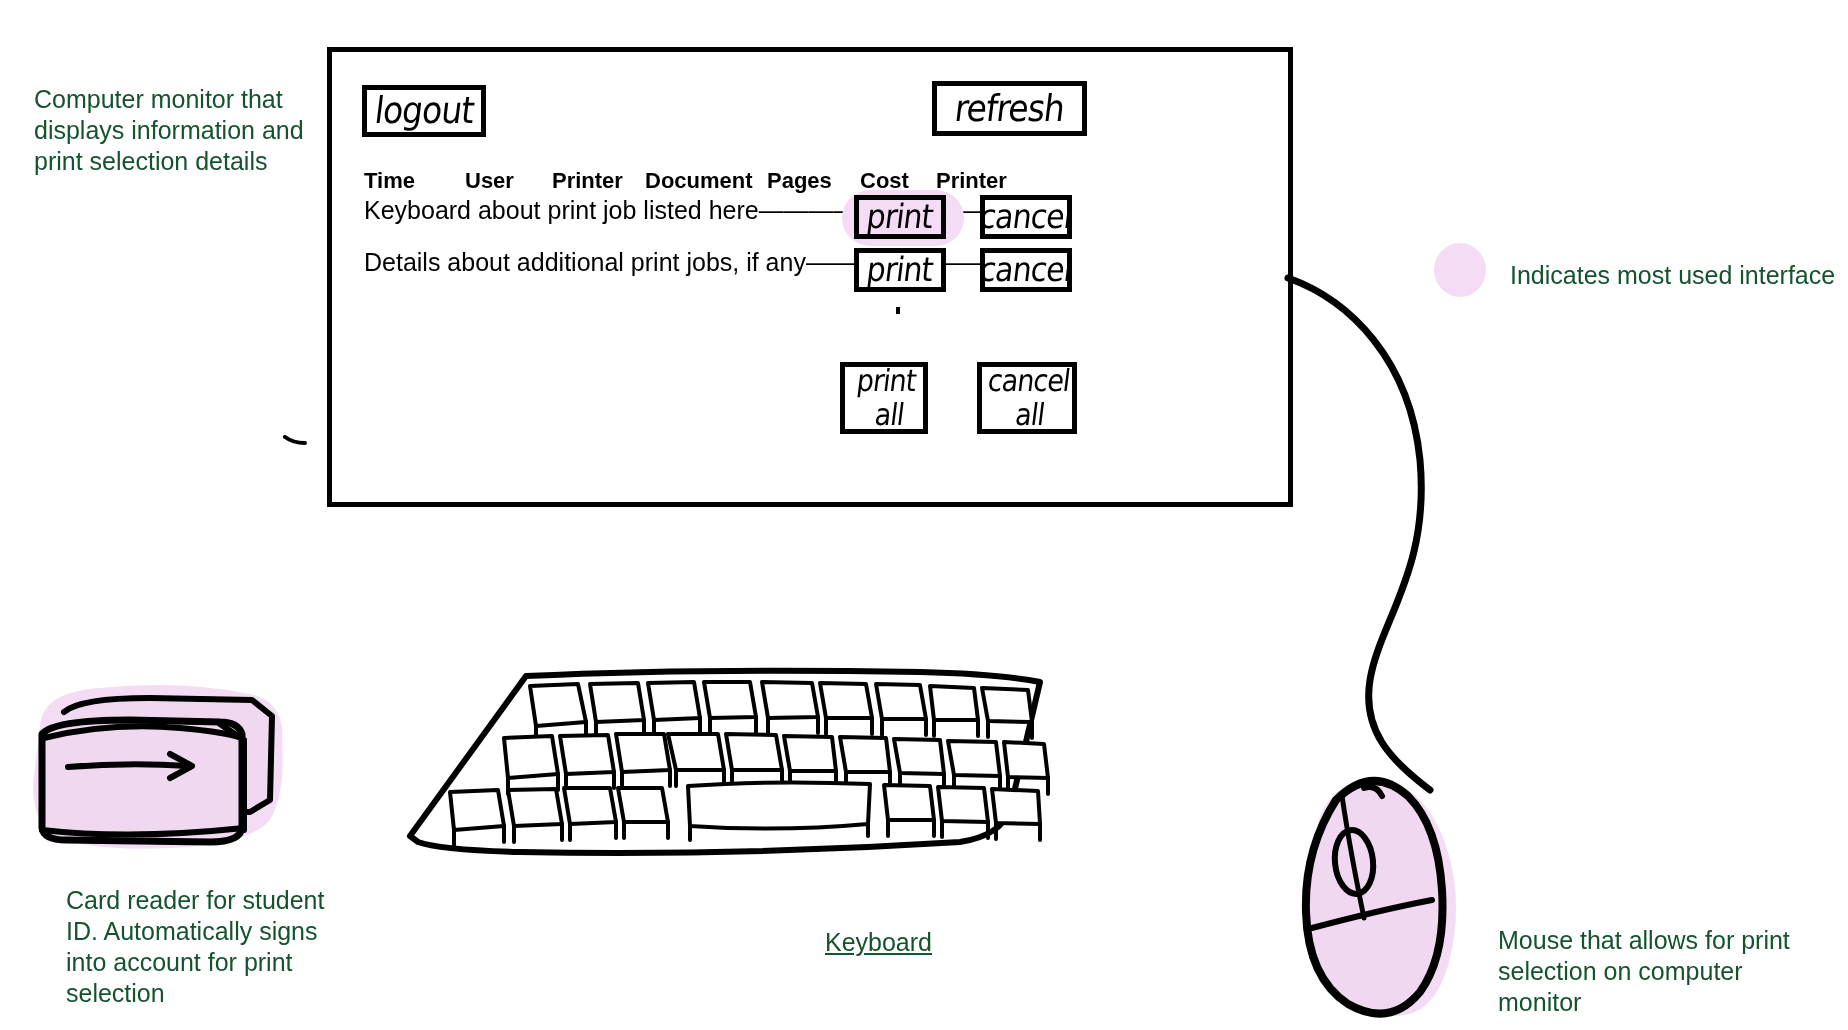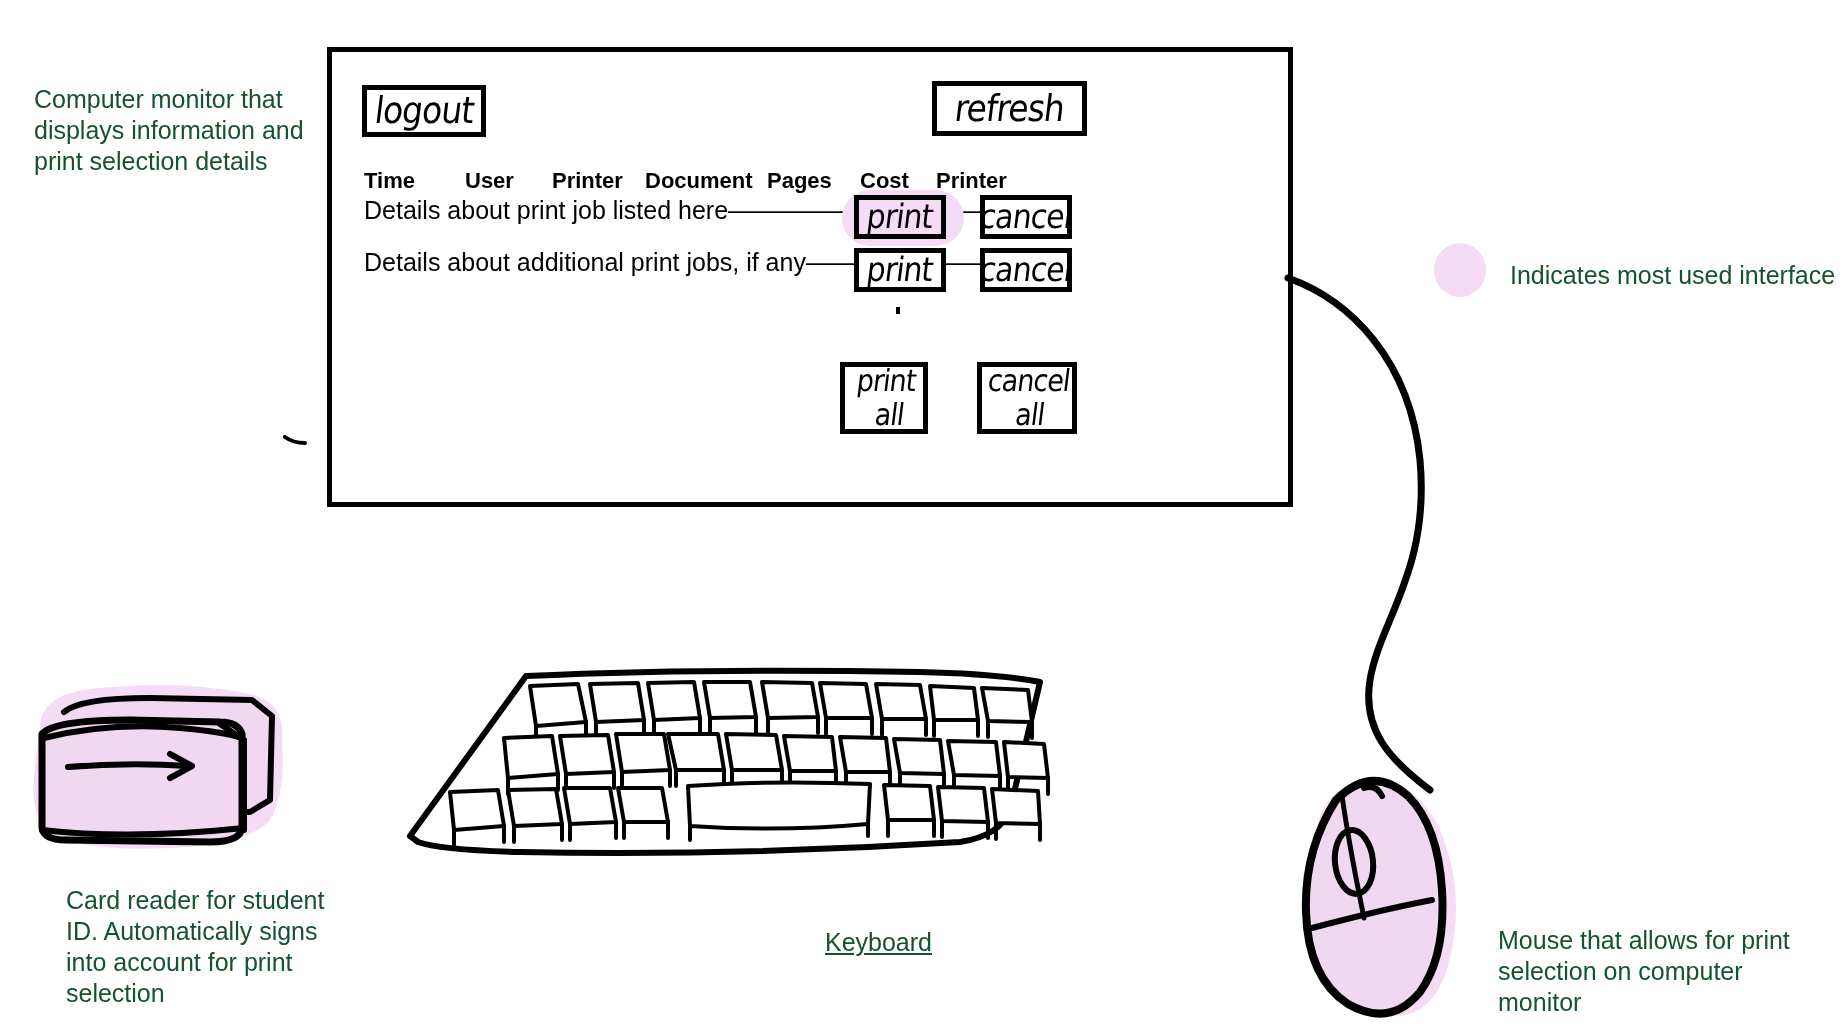--- a/index.html
+++ b/index.html
@@ -171,21 +171,21 @@
     <div id="table-head">
       <span class="col-head" style="left:32px">Time</span>
       <span class="col-head" style="left:133px">User</span>
       <span class="col-head" style="left:220px">Printer</span>
       <span class="col-head" style="left:313px">Document</span>
       <span class="col-head" style="left:435px">Pages</span>
       <span class="col-head" style="left:528px">Cost</span>
       <span class="col-head" style="left:604px">Printer</span>
     </div>
 
-    <div class="row-line" id="row-0"><span>Details about print job listed here</span><span>————————————</span></div>
+    <div class="row-line" id="row-0"><span>Keyboard about print job listed here</span><span>————————————</span></div>
 
     <div class="row-line" id="row-1"><span>Details about additional print jobs, if any</span><span>————————</span></div>
 
     <div id="print-highlight"></div>
 
     <div class="hbtn row-btn" id="btn-print-0">
       <span class="lbl">print</span>
     </div>
     <div class="hbtn row-btn" id="btn-cancel-0">
       <span class="lbl">cancel</span>

